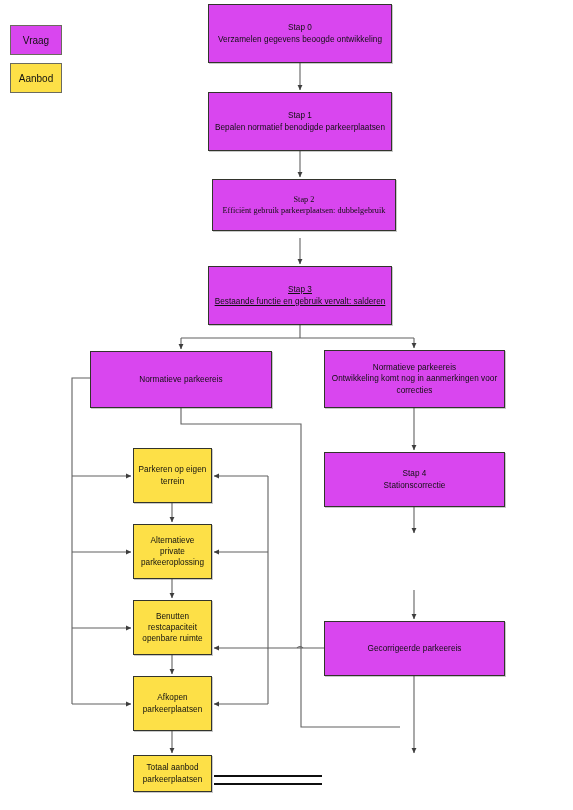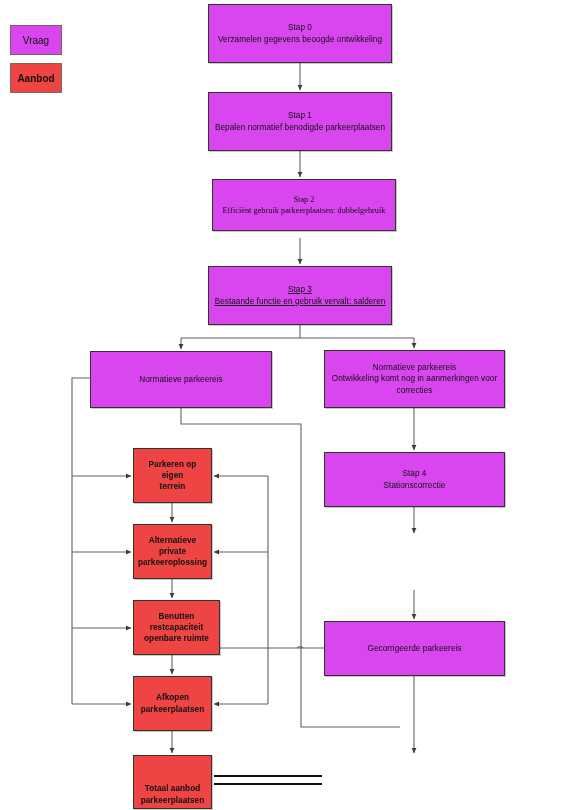--- a/index.html
+++ b/index.html
@@ -36,21 +36,21 @@
     font-size: 8.2px;
     line-height: 1.38;
     color: #101010;
     letter-spacing: 0.05px;
     padding: 2px 4px;
     z-index: 3;
     box-shadow: 1px 1px 0 rgba(60,60,60,0.28);
   }
   .node .txt { white-space: pre-line; display: block; }
   .vraag   { background: #d946ef; }
-  .aanbod  { background: #ef4444; font-weight: bold; }
+  .aanbod  { background: #fde047; }
   .legend-box {
     position: absolute;
     box-sizing: border-box;
     border: 1.6px solid #6b6b5e;
     display: flex;
     align-items: center;
     justify-content: center;
     font-size: 10px;
     color: #101010;
     z-index: 3;
@@ -150,27 +150,27 @@
       <span class="txt">Gecorrigeerde parkeereis</span>
     </div>
   <div class="node aanbod" style="left:133px; top:448px; width:79px; height:55px;">
       <span class="txt">Parkeren op eigen
 terrein</span>
     </div>
   <div class="node aanbod" style="left:133px; top:524px; width:79px; height:55px;">
       <span class="txt">Alternatieve private
 parkeeroplossing</span>
     </div>
-  <div class="node aanbod" style="left:133px; top:600px; width:87px; height:55px;">
+  <div class="node aanbod" style="left:133px; top:600px; width:79px; height:55px;">
       <span class="txt">Benutten
 restcapaciteit
 openbare ruimte</span>
     </div>
   <div class="node aanbod" style="left:133px; top:676px; width:79px; height:55px;">
       <span class="txt">Afkopen
 parkeerplaatsen</span>
     </div>
-  <div class="node aanbod" style="left:133px; top:755px; width:79px; height:54px;align-items:flex-end;">
+  <div class="node aanbod" style="left:133px; top:755px; width:79px; height:37px;">
       <span class="txt">Totaal aanbod
 parkeerplaatsen</span>
     </div>
 
 </div>
 
 </body></html>

